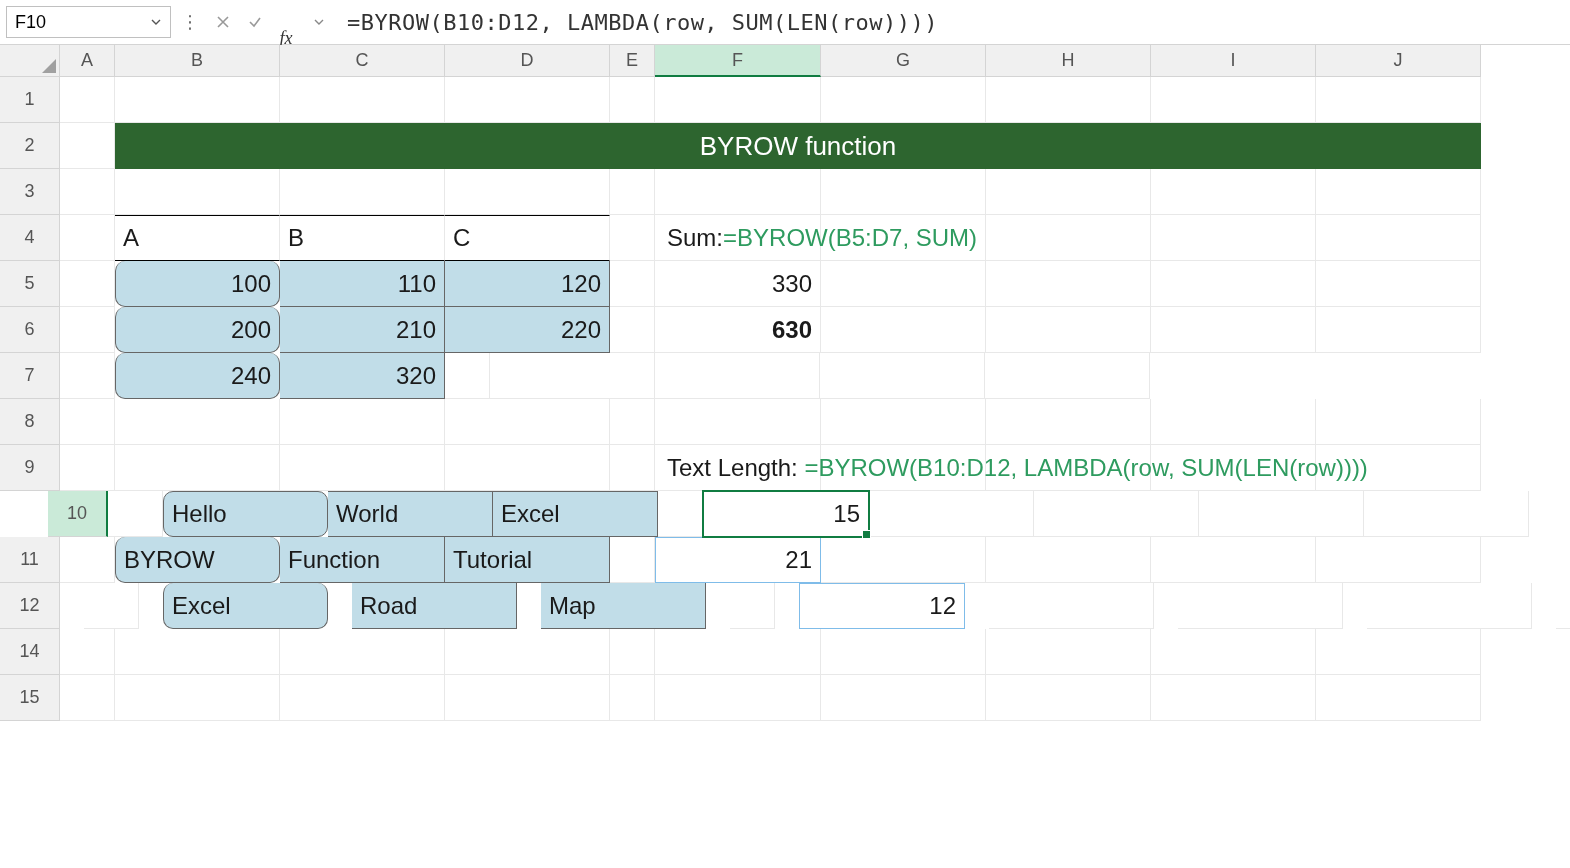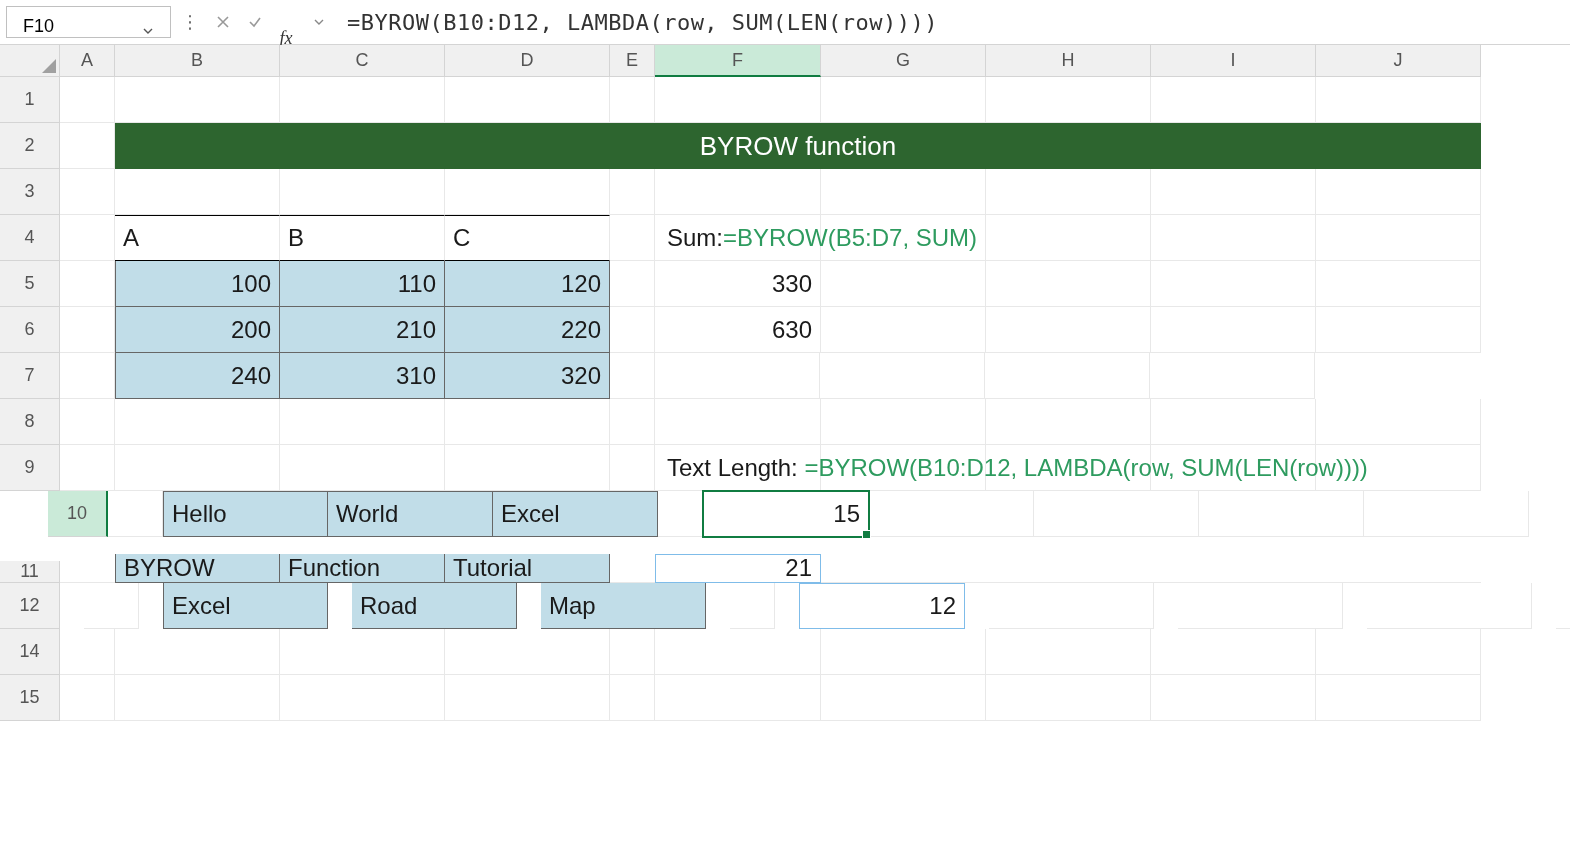--- a/index.html
+++ b/index.html
@@ -1,20 +1,20 @@
 <!DOCTYPE html>
 <html><head>
   <meta charset="utf-8">
   <style>
     * { box-sizing: border-box; margin: 0; padding: 0; }
     body { font-family: 'Aptos', 'Segoe UI', Arial, sans-serif; font-size: 21px; background: #fff; color: #000; user-select: none; }
     
     
     .formula-bar { display: flex; align-items: center; height: 45px; border-bottom: 1px solid #d4d4d4; padding: 0 6px; gap: 4px; }
-    .name-box { width: 165px; height: 32px; border: 1px solid #c0c0c0; background: #fff; display: flex; align-items: flex-end; justify-content: space-between; padding: 0 16px; font-size: 18px; }
+    .name-box { width: 165px; height: 32px; border: 1px solid #c0c0c0; background: #fff; display: flex; align-items: center; justify-content: space-between; padding: 0 8px; font-size: 18px; }
     .name-box-dropdown { cursor: pointer; }
     .fb-sep { color: #666; font-size: 18px; padding: 0 6px; }
     .fb-btn { width: 28px; height: 28px; display: inline-flex; align-items: center; justify-content: center; color: #888; }
     .fb-btn.enabled { color: #333; }
     .fx-label { font-family: 'Cambria Math', serif; font-style: italic; font-size: 18px; padding-right: 2px; margin-top: 32px;}
     .formula-input { flex: 1; height: 32px; border: none; background: #fff; font-family: Consolas, monospace; font-size: 22px; color: #333; padding-left: 10px; outline: none; letter-spacing: 0.5px; }
     
     
     .grid-wrap { position: relative; }
     .col-headers { display: flex; height: 32px; }
@@ -33,21 +33,21 @@
     
     
     .banner { background: #2d652f; color: #fff; display: flex; align-items: center; justify-content: center; font-size: 26px; font-weight: 400; border: none !important; }
     
     
     .tbl-head { border-top: 1px solid #000; border-bottom: 1px solid #000; justify-content: flex-start; padding-left: 8px; }
     
     
     .hl { background: #c1dde8; border-right: 1px solid #666; border-bottom: 1px solid #666; }
     .hl-top { border-top: 1px solid #666; }
-    .hl-left { border-left: 1px solid #666; }
+    .hl-left { border-left: 1px solid #666; border-radius: 10px; }
     
     
     .active-cell { outline: 2px solid #107c41; outline-offset: -1px; z-index: 2; }
     .active-cell::after { content:''; position:absolute; right:-3px; bottom:-3px; width:7px; height:7px; background:#107c41; border:1px solid #fff; }
     
     
     .spill-border { outline: 1px solid #7fbce9; outline-offset: -1px; }
     
     
     .fml-green { color: #2e9b5f; }
@@ -168,31 +168,30 @@
         <div class="cell" style="width: 165px; flex: 0 0 165px;"></div>
         <div class="cell" style="width: 165px; flex: 0 0 165px;"></div>
       </div>
       <div class="row" style="height: 46px;">
         <div class="row-header">6</div>
         <div class="cell" style="width: 55px; flex: 0 0 55px;"></div>
         <div class="cell hl hl-left num" style="width: 165px; flex: 0 0 165px;">200</div>
         <div class="cell hl num" style="width: 165px; flex: 0 0 165px;">210</div>
         <div class="cell hl num" style="width: 165px; flex: 0 0 165px;">220</div>
         <div class="cell" style="width: 45px; flex: 0 0 45px;"></div>
-        <div class="cell num" style="width: 166px; flex: 0 0 166px;">630</div>
+        <div class="cell num" style="width: 166px; flex: 0 0 166px; font-weight: bold;">630</div>
         <div class="cell" style="width: 165px; flex: 0 0 165px;"></div>
         <div class="cell" style="width: 165px; flex: 0 0 165px;"></div>
         <div class="cell" style="width: 165px; flex: 0 0 165px;"></div>
         <div class="cell" style="width: 165px; flex: 0 0 165px;"></div>
       </div>
       <div class="row" style="height: 46px;">
         <div class="row-header">7</div>
         <div class="cell" style="width: 55px; flex: 0 0 55px;"></div>
         <div class="cell hl hl-left num" style="width: 165px; flex: 0 0 165px;">240</div>
-        <div class="cell hl num" style="width: 165px; flex: 0 0 165px;">310</div>
         <div class="cell hl num" style="width: 165px; flex: 0 0 165px;">320</div>
         <div class="cell" style="width: 45px; flex: 0 0 45px;"></div>
         <div class="cell" style="width: 165px; flex: 0 0 165px;"></div>
         <div class="cell" style="width: 165px; flex: 0 0 165px;"></div>
         <div class="cell" style="width: 165px; flex: 0 0 165px;"></div>
         <div class="cell" style="width: 165px; flex: 0 0 165px;"></div>
       </div>
       <div class="row" style="height: 46px;">
         <div class="row-header">8</div>
         <div class="cell" style="width: 55px; flex: 0 0 55px;"></div>
@@ -227,21 +226,21 @@
         <div class="cell hl hl-top hl-left txt" style="width: 165px; flex: 0 0 165px;">Hello</div>
         <div class="cell hl hl-top txt" style="width: 165px; flex: 0 0 165px; text-align: center;">World</div>
         <div class="cell hl hl-top txt" style="width: 165px; flex: 0 0 165px;">Excel</div>
         <div class="cell" style="width: 45px; flex: 0 0 45px;"></div>
         <div class="cell active-cell num" style="width: 166px; flex: 0 0 166px;">15</div>
         <div class="cell" style="width: 165px; flex: 0 0 165px;"></div>
         <div class="cell" style="width: 165px; flex: 0 0 165px;"></div>
         <div class="cell" style="width: 165px; flex: 0 0 165px;"></div>
         <div class="cell" style="width: 165px; flex: 0 0 165px;"></div>
       </div>
-      <div class="row" style="height: 46px; align-items: flex-end;">
+      <div class="row" style="height: 46px;">
         <div class="row-header">11</div>
         <div class="cell" style="width: 55px; flex: 0 0 55px;"></div>
         <div class="cell hl hl-left txt" style="width: 165px; flex: 0 0 165px;">BYROW</div>
         <div class="cell hl txt" style="width: 165px; flex: 0 0 165px;">Function</div>
         <div class="cell hl txt" style="width: 165px; flex: 0 0 165px;">Tutorial</div>
         <div class="cell" style="width: 45px; flex: 0 0 45px;"></div>
         <div class="cell spill-border num" style="width: 166px; flex: 0 0 166px;">21</div>
         <div class="cell" style="width: 165px; flex: 0 0 165px;"></div>
         <div class="cell" style="width: 165px; flex: 0 0 165px;"></div>
         <div class="cell" style="width: 165px; flex: 0 0 165px;"></div>

